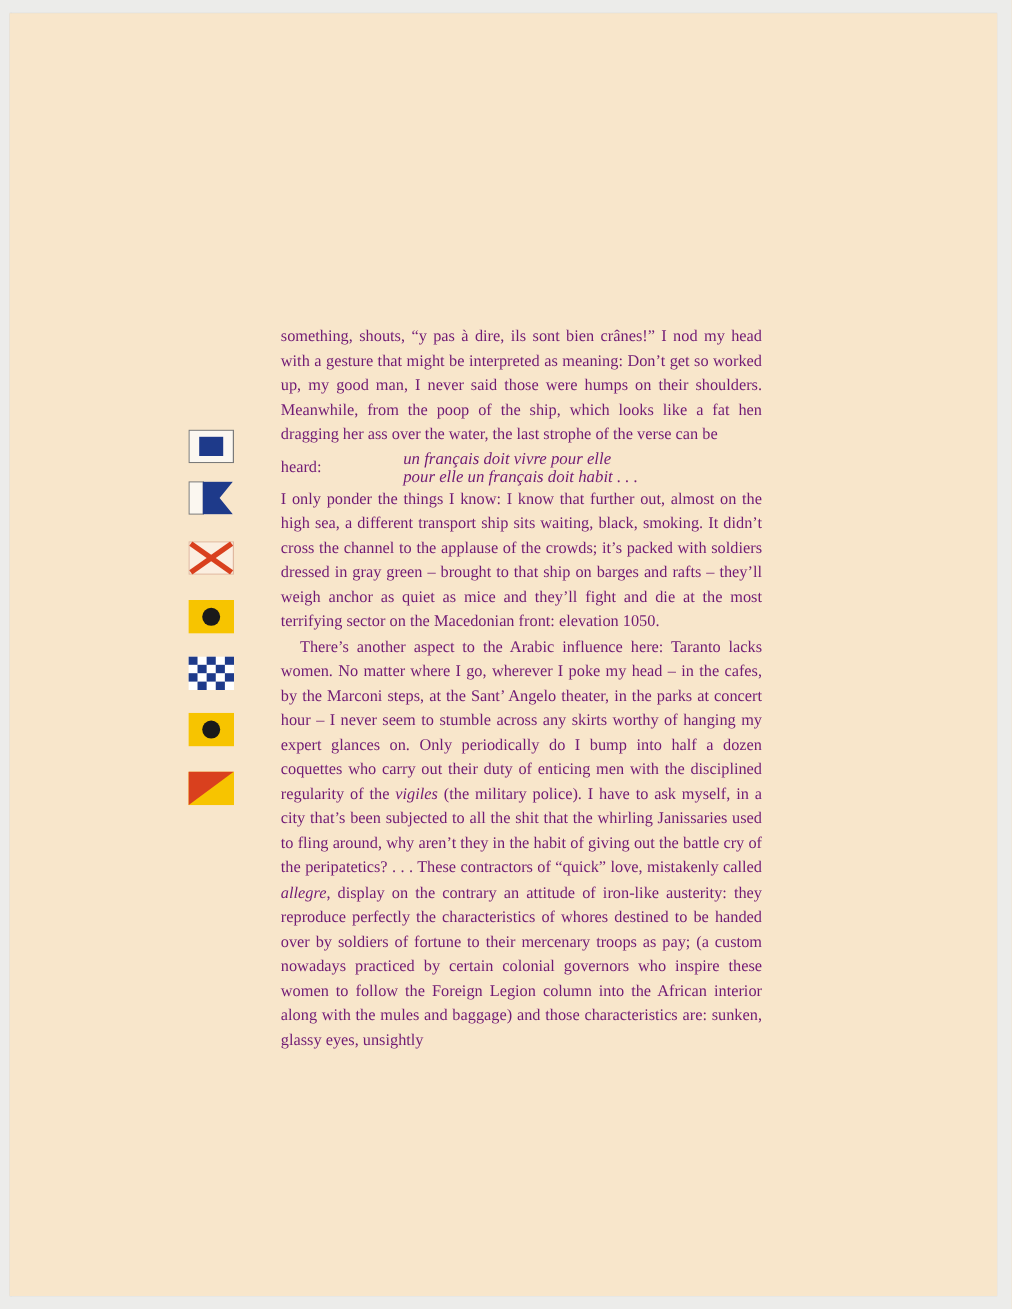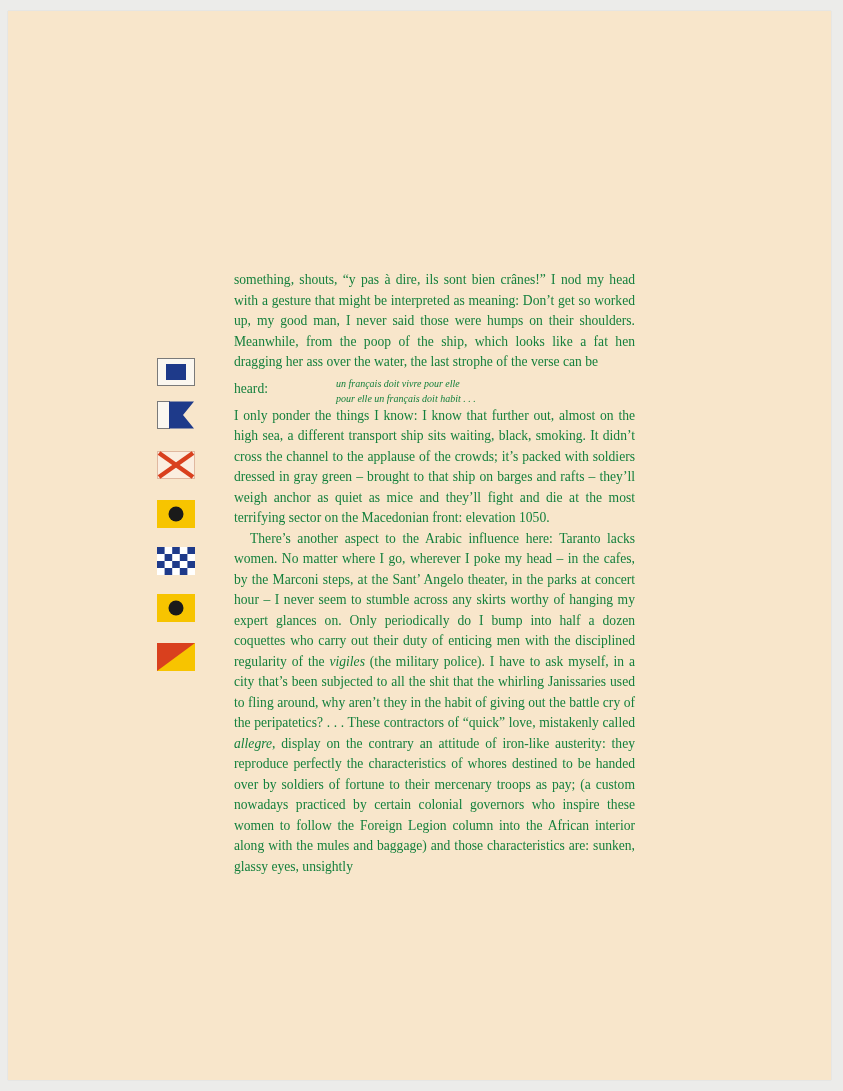--- a/index.html
+++ b/index.html
@@ -16,34 +16,34 @@
     background: #f8e6cb;
     box-shadow: 0 0 1px rgba(0,0,0,0.15);
   }
   .text-block {
     position: absolute;
     left: 226px; top: 259px;
     width: 401px;
     font-family: "Liberation Serif", "DejaVu Serif", serif;
     font-size: 13.6px;
     line-height: 20.5px;
-    color: #15803d;
+    color: #701a75;
     text-align: justify;
     hyphens: none;
   }
   .text-block p { margin: 0; }
   .text-block p.indent { text-indent: 16px; }
   .verse-row {
     display: flex;
     align-items: center;
   }
   .verse-label { width: 102px; flex: none; }
   .verse-lines {
     font-style: italic;
-    font-size: 10px;
+    font-size: 14px;
     line-height: 15px;
     padding-top: 3px;
   }
   .verse-lines div { white-space: nowrap; }
   em { font-style: italic; }
 
   .flag {
     position: absolute;
     left: 149px;
     width: 38px; height: 28px;

